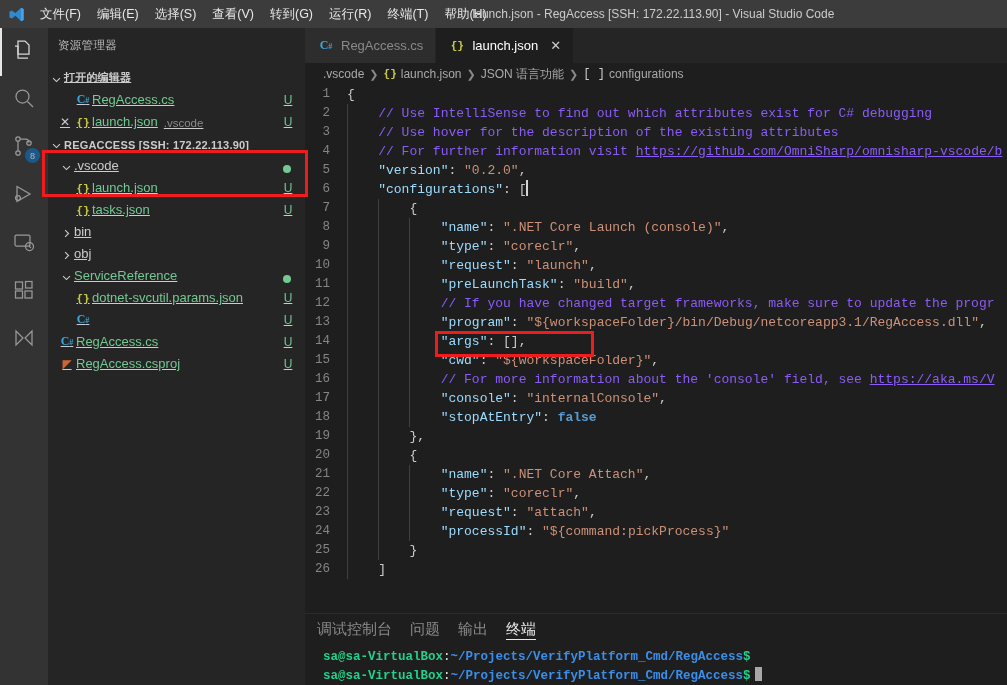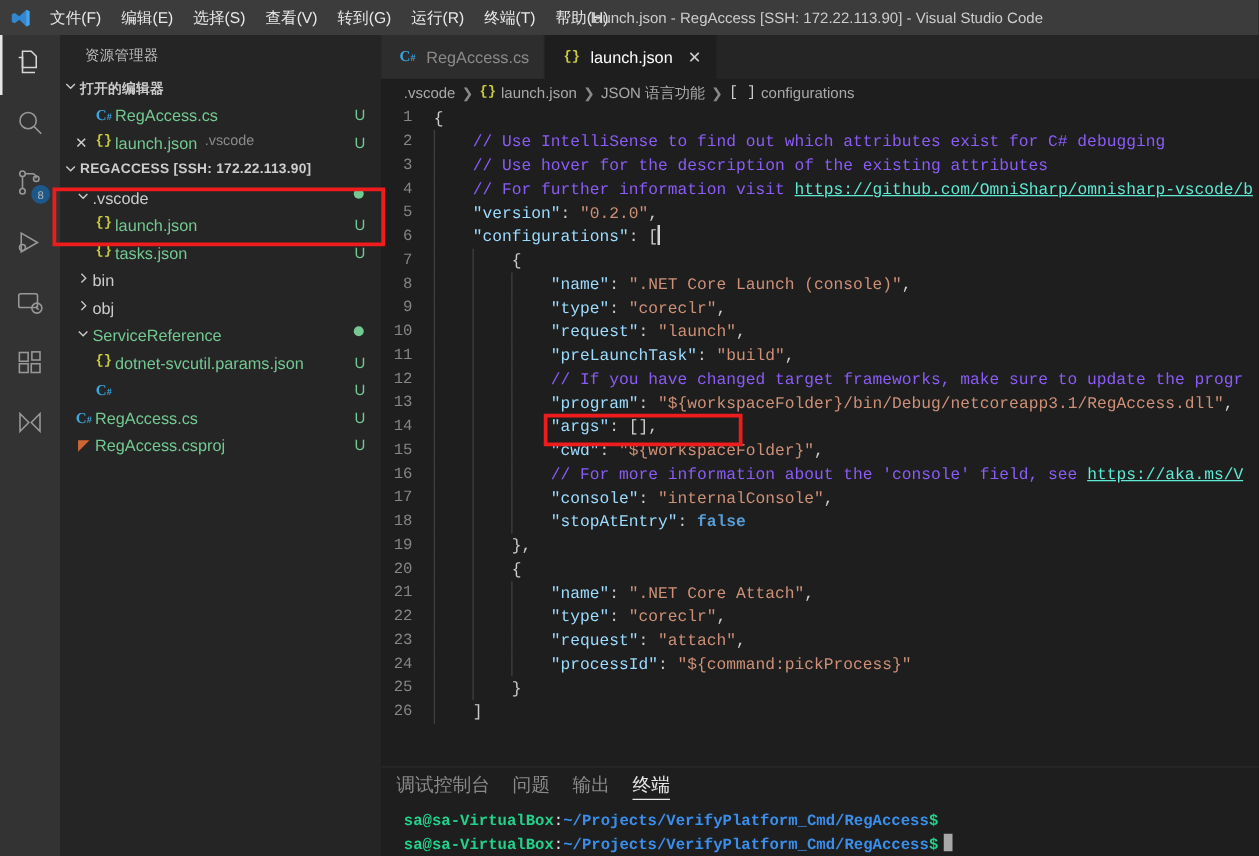--- a/index.html
+++ b/index.html
@@ -51,27 +51,28 @@
     display: flex; align-items: center; justify-content: center;
     padding: 0 3px; font-family: "Liberation Sans", sans-serif;
   }
 
   
   .sidebar {
     position: absolute; top: 28px; left: 48px; width: 257px; height: 657px;
     background: #252526; overflow: hidden;
   }
   .sidebar-title {
-    height: 35px; line-height: 35px; padding-left: 20px;
+    height: 35px; line-height: 35px; padding-left: 10px;
     font-size: 11.5px; color: #bbbbbb; letter-spacing: .3px;
   }
   .tree-row {
-    height: 22px; display: flex; align-items: flex-start;
+    height: 22px; display: flex; align-items: flex-end;
     font-size: 13px; color: #cccccc; cursor: pointer; padding-right: 10px;
     white-space: nowrap;
+    text-decoration: underline;
   }
   .twisty {
     width: 16px; min-width: 16px; display: flex; align-items: center; justify-content: center;
     color: #cccccc; font-size: 9px;
   }
   .twisty svg { width: 11px; height: 11px; stroke: #cccccc; stroke-width: 1.6; fill: none; }
   .sec-label { font-size: 11px; font-weight: bold; color: #cccccc; letter-spacing: .2px; }
   .row-label { flex: 1; overflow: hidden; text-overflow: ellipsis; }
   .file-green { color: #73c991; }
   .file-plain { color: #cccccc; }
@@ -118,21 +119,21 @@
   .indent-guide {
     position: absolute; top: 0; width: 1px; height: 19px; background: #404040;
   }
 
   
   .t-punc   { color: #cccccc; }
   .t-key    { color: #9cdcfe; }
   .t-str    { color: #ce9178; }
   .t-bool   { color: #569cd6; font-weight: bold; }
   .t-cmt    { color: #8b5cf6; }
-  .t-link   { color: #5eead4; text-decoration: underline; }
+  .t-link   { color: #8b5cf6; text-decoration: underline; }
 
   .cursor-bar {
     display: inline-block; width: 2px; height: 16px; background: #d4d4d4;
     vertical-align: -3px; margin-left: 0px;
   }
 
   
   .edge-scroll {
     position: absolute; right: 0; top: 0; width: 10px; height: 522px; background: transparent;
   }

